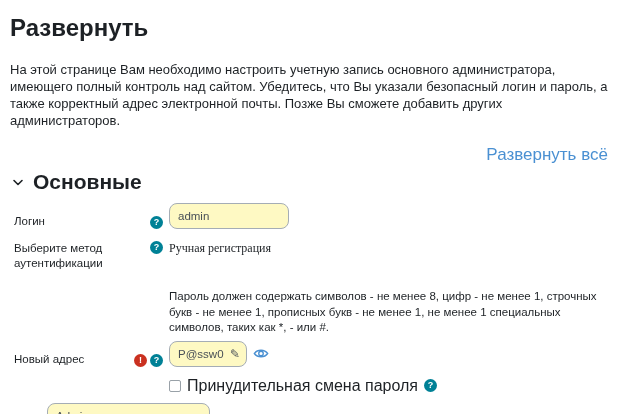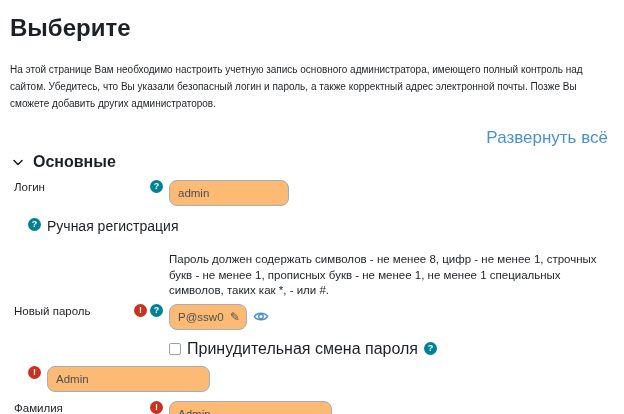--- a/index.html
+++ b/index.html
@@ -13,21 +13,21 @@
   }
   .page { padding: 12px 14px 0 10px; }
 
   h1.page-title {
     font-size: 24px;
     font-weight: bold;
     margin: 2px 0 19px 0;
     color: #1d2125;
   }
   .intro {
-    font-size: 10px;
+    font-size: 13px;
     line-height: 17px;
     color: #1d2125;
     max-width: 601px;
   }
   .expand-row {
     text-align: right;
     margin: 16px 2px 5px 0;
   }
   .expand-row a {
     font-size: 17px;
@@ -37,21 +37,21 @@
 
   .section-header {
     display: flex;
     align-items: center;
     gap: 9px;
     margin: 2px 0 9px 2px;
     cursor: pointer;
   }
   .chev { display: inline-flex; margin-top: 2px; }
   .section-title {
-    font-size: 16px;
+    font-size: 21px;
     font-weight: bold;
     color: #1d2125;
   }
 
   .frow { display: flex; margin-bottom: 9px; }
   .flabel {
     width: 122px;
     padding-left: 4px;
     font-size: 11.5px;
     line-height: 15px;
@@ -60,21 +60,21 @@
   }
   .ficons {
     width: 37px;
     flex-shrink: 0;
     display: flex;
     justify-content: flex-end;
     gap: 3px;
     padding-right: 6px;
   }
   .fcontrol { flex: 1; }
-  .row-center { align-items: flex-start; }
+  .row-center { align-items: flex-end; }
   .row-top .flabel, .row-top .ficons { padding-top: 3px; }
 
   .badge {
     width: 13px; height: 13px;
     border-radius: 50%;
     color: #fff;
     font-size: 9px;
     font-weight: bold;
     display: inline-flex;
     align-items: center;
@@ -88,27 +88,27 @@
 
   .tinput {
     height: 25px;
     border: 1px solid #a5adb5;
     border-radius: 8px;
     padding: 12px 8px;
     font-family: "Liberation Sans", "DejaVu Sans", sans-serif;
     font-size: 11.5px;
     color: #495057;
     outline: none;
-    background: #fdba74;
+    background: #fef9c3;
   }
   .w-login { width: 120px; }
   .w-name  { width: 163px; }
   .w-pass  { width: 78px; padding-right: 22px; }
 
-  .static-value { font-size: 14px; color: #1d2125; padding-top: 3px; }
+  .static-value { font-size: 12px; color: #1d2125; padding-top: 3px; font-family: Liberation Serif, serif; }
 
   .hint {
     font-size: 11.5px;
     line-height: 15.5px;
     color: #1d2125;
     max-width: 452px;
   }
   .hint-row { margin-bottom: 5px; margin-top: 18px; }
 
   .pass-wrap { position: relative; display: inline-flex; align-items: center; }
@@ -140,21 +140,21 @@
     background: #fff;
     cursor: pointer;
   }
   .check-label { font-size: 16px; color: #1d2125; }
 </style>
 </head>
 <body>
 
 <div class="page">
 
-  <h1 class="page-title">Выберите</h1>
+  <h1 class="page-title">Развернуть</h1>
 
   <p class="intro">На этой странице Вам необходимо настроить учетную запись основного администратора, имеющего полный контроль над сайтом. Убедитесь, что Вы указали безопасный логин и пароль, а также корректный адрес электронной почты. Позже Вы сможете добавить других администраторов.</p>
 
   <div class="expand-row">
     <a href="#">Развернуть всё</a>
   </div>
 
   <div class="section-header">
     <span class="chev">
       <svg width="12" height="12" viewBox="0 0 12 12">
@@ -168,38 +168,39 @@
     <div class="flabel">Логин</div>
     <div class="ficons">
       <span class="badge help">?</span>
     </div>
     <div class="fcontrol">
       <input class="tinput w-login" type="text" value="admin" style="">
     </div>
   </div>
 
   <div class="frow row-top">
+    <div class="flabel">Выберите метод аутентификации</div>
     <div class="ficons">
       <span class="badge help">?</span>
     </div>
     <div class="fcontrol">
       <div class="static-value">Ручная регистрация</div>
     </div>
   </div>
 
   <div class="frow hint-row">
     <div class="flabel"></div>
     <div class="ficons"></div>
     <div class="fcontrol">
       <div class="hint">Пароль должен содержать символов - не менее 8, цифр - не менее 1, строчных букв - не менее 1, прописных букв - не менее 1, не менее 1 специальных символов, таких как *, - или #.</div>
     </div>
   </div>
 
   <div class="frow row-center">
-    <div class="flabel">Новый пароль</div>
+    <div class="flabel">Новый адрес</div>
     <div class="ficons">
       <span class="badge req">!</span>
       <span class="badge help">?</span>
     </div>
     <div class="fcontrol" style="display:flex;align-items:center;">
       <span class="pass-wrap">
         <input class="tinput w-pass" type="text" value="P@ssw0rd" style="">
         <span class="pencil">✎</span>
       </span>
       <button class="eye-btn">

